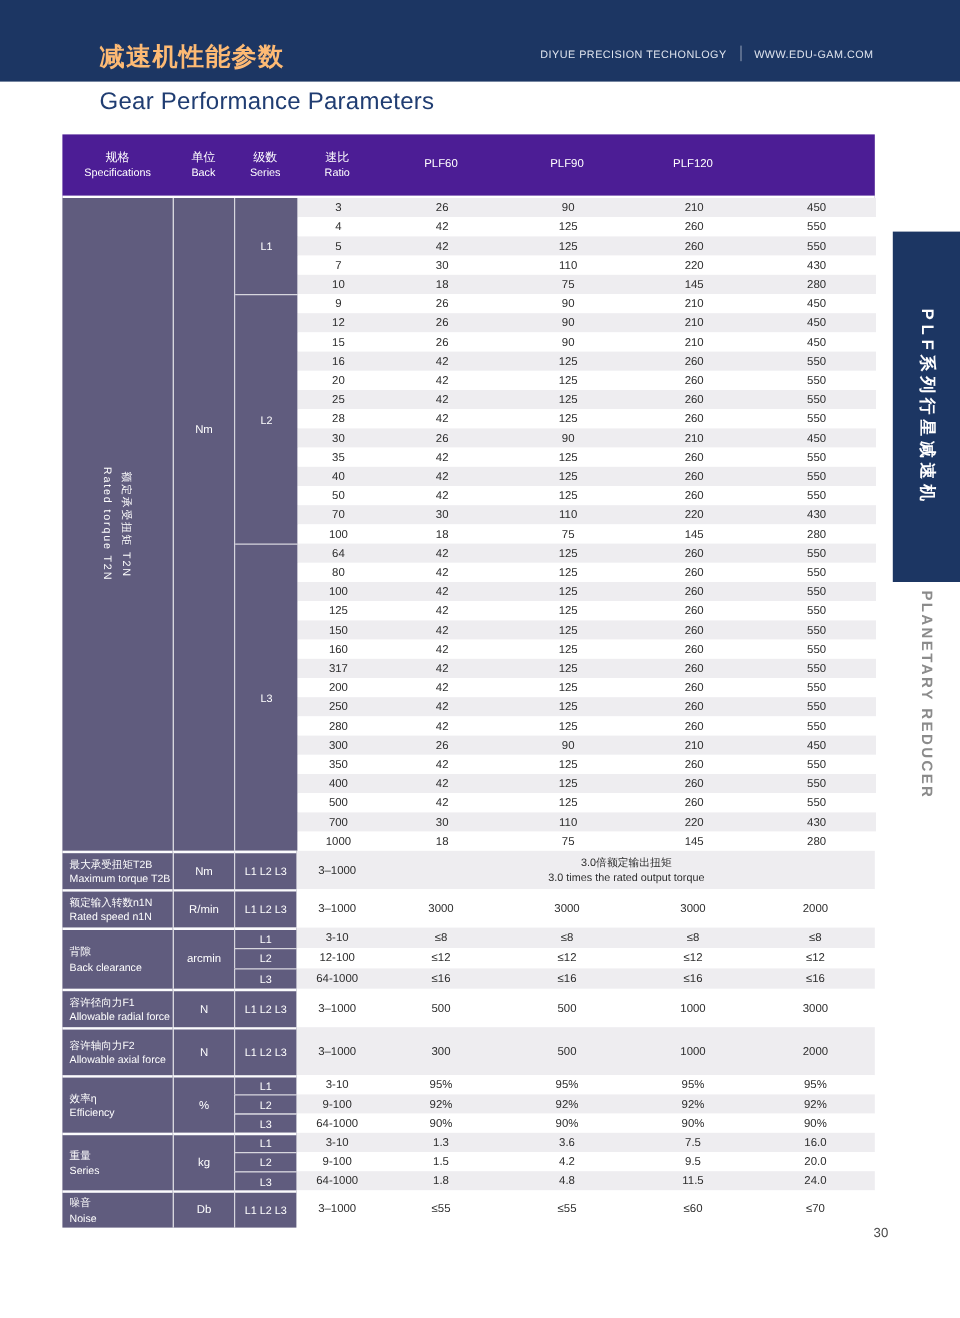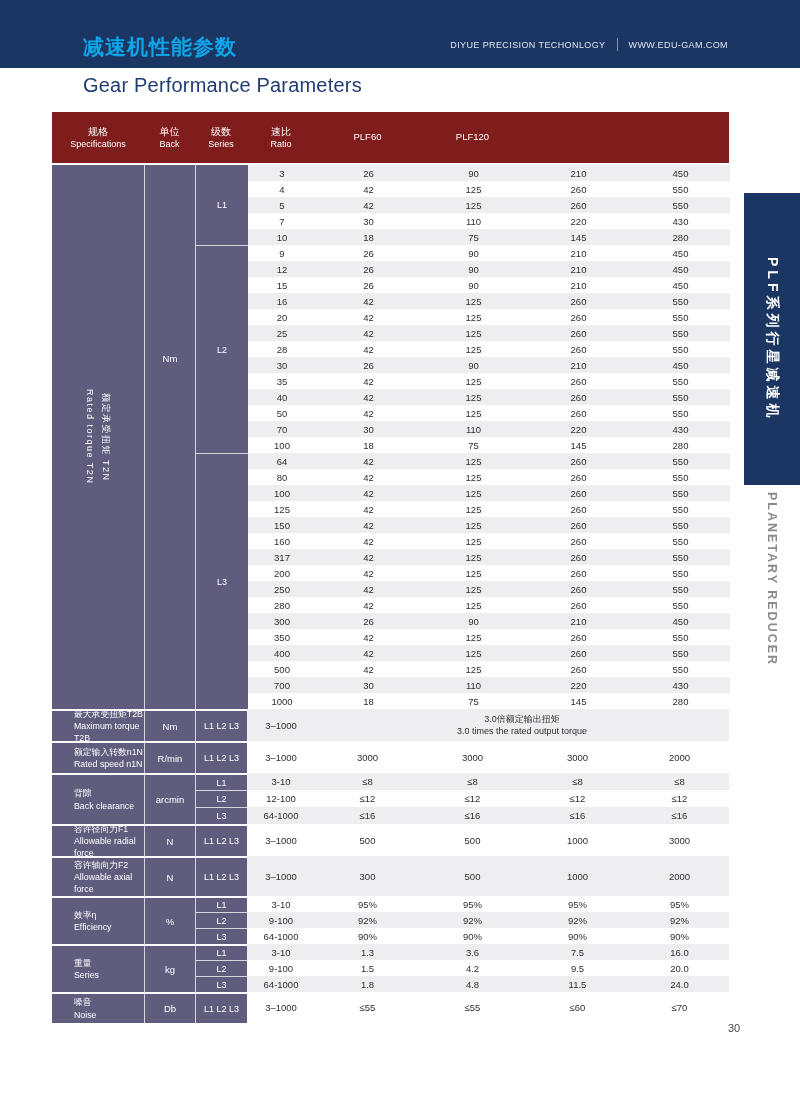--- a/index.html
+++ b/index.html
@@ -1,38 +1,38 @@
 <!DOCTYPE html>
 <html><head>
 <meta charset="utf-8">
 <style>
   html,body{margin:0;padding:0;background:#fff;}
   body{font-family:"Liberation Sans","DejaVu Sans",sans-serif;}
   .page{position:relative;width:800px;height:1098px;background:#ffffff;overflow:hidden;}
 
   
   .banner{position:absolute;left:0;top:0;width:800px;height:68px;background:#1c3663;}
-  .banner-title{position:absolute;left:83px;top:33px;color:#0ea5e9;font-size:21px;font-weight:bold;letter-spacing:1px;}
+  .banner-title{position:absolute;left:83px;top:33px;color:#fdba74;font-size:21px;font-weight:bold;letter-spacing:1px;}
   .banner-right{position:absolute;right:72px;top:38px;display:flex;align-items:center;gap:11px;color:#dfe4ee;font-size:9px;letter-spacing:.4px;}
   .banner-sep{width:1px;height:13px;background:rgba(255,255,255,.45);}
 
   
   .page-title{position:absolute;left:83px;top:74px;color:#203d72;font-size:20px;font-weight:500;letter-spacing:.2px;}
 
   
   .tbl{position:absolute;left:52px;top:112px;width:677px;}
   .cell{box-sizing:border-box;display:flex;align-items:center;justify-content:center;}
   .w-spec{width:92px;flex:0 0 92px;}
   .w-unit{width:51px;flex:0 0 51px;}
   .w-series{width:52px;flex:0 0 52px;}
   .w-ratio{width:68px;flex:0 0 68px;}
   .w-v{width:105px;flex:0 0 105px;}
   .w-v4{width:99px;flex:0 0 99px;}
 
-  .thead{display:flex;height:51px;background:#7f1d1d;color:#fff;border-bottom:2px solid #fff;text-align:right;}
+  .thead{display:flex;height:51px;background:#4c1d95;color:#fff;border-bottom:2px solid #fff;text-align:right;}
   .thead .cell{flex-direction:column;line-height:1.35;}
   .h-zh{font-size:10px;}
   .h-en{font-size:9px;}
   .h-model{font-size:9.5px;}
 
   .purple{background:#605c7e;color:#fff;}
   .main{display:flex;height:544px;}
   .vspec{display:flex;flex-direction:row-reverse;gap:4px;align-items:center;justify-content:center;}
   .vline{writing-mode:vertical-rl;text-orientation:sideways;font-size:9px;letter-spacing:1.5px;color:#fff;}
   .main-unit{align-items:flex-start;border-left:1px solid rgba(255,255,255,.75);}
@@ -41,21 +41,21 @@
   .series-col .cell{border-top:1px solid rgba(255,255,255,.75);font-size:9px;}
   .series-col .cell:first-child{border-top:none;}
   .grid{display:flex;flex-direction:column;flex:1;}
   .row{display:flex;height:16px;flex:0 0 16px;font-size:9.5px;color:#2e2e2e;background:#ffffff;}
   .row.shade{background:#eeedf0;}
   .row .cell{height:100%;}
 
   
   .sec{display:flex;}
   .sec .p{background:#605c7e;color:#fff;border-top:2px solid #fbfbfd;}
-  .spec-cell{flex-direction:column;align-items:flex-start;justify-content:center;padding-left:22px;font-size:8.8px;line-height:1.4;}
+  .spec-cell{flex-direction:column;align-items:flex-start;justify-content:center;padding-left:6px;font-size:8.8px;line-height:1.4;}
   .unit-cell{font-size:9.5px;border-left:1px solid rgba(255,255,255,.75);}
   .sec-rows{display:flex;flex-direction:column;flex:1;}
   .srow{display:flex;flex:1;font-size:9.5px;color:#2e2e2e;background:#fff;}
   .srow.shade{background:#eeedf0;}
   .srow .series-cell{font-size:9px;border-left:1px solid rgba(255,255,255,.75);}
   .srow + .srow .series-cell{border-top:1px solid rgba(255,255,255,.75);}
   .merged{flex-direction:column;line-height:1.35;font-size:9px;flex:1;}
 
   
   .side-box{position:absolute;left:744px;top:193px;width:56px;height:292px;background:#1c3663;display:flex;align-items:center;justify-content:center;}
@@ -94,20 +94,21 @@
       </div>
       <div class="cell w-series">
         <span class="h-zh">级数</span>
         <span class="h-en">Series</span>
       </div>
       <div class="cell w-ratio">
         <span class="h-zh">速比</span>
         <span class="h-en">Ratio</span>
       </div>
       <div class="cell w-v h-model">PLF60</div>
+      <div class="cell w-v h-model">PLF90</div>
       <div class="cell w-v h-model">PLF120</div>
     </div>
 
     <div class="main">
       <div class="cell w-spec purple vspec">
         <div class="vline">额定承受扭矩  T2N</div>
         <div class="vline">Rated torque  T2N</div>
       </div>
       <div class="cell w-unit purple main-unit">
         <span>Nm</span>

